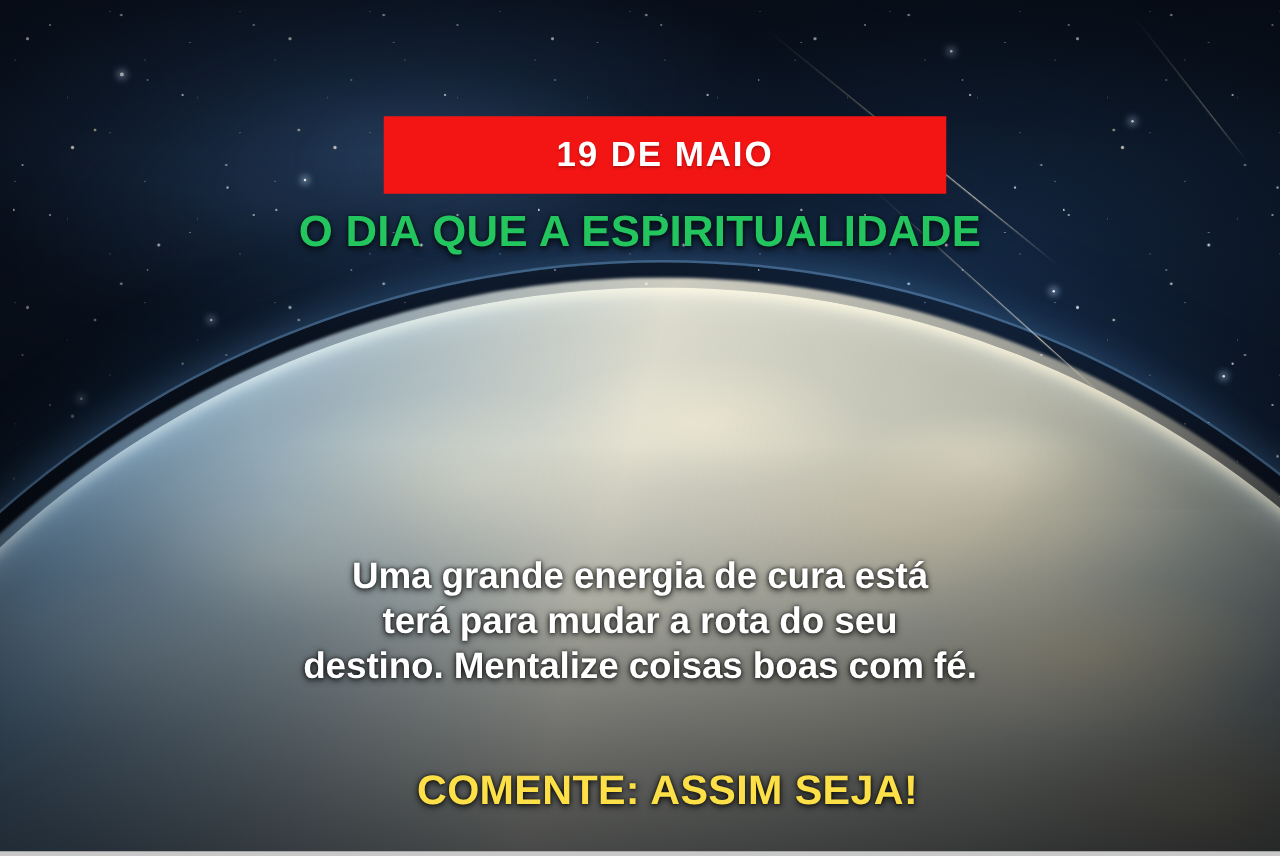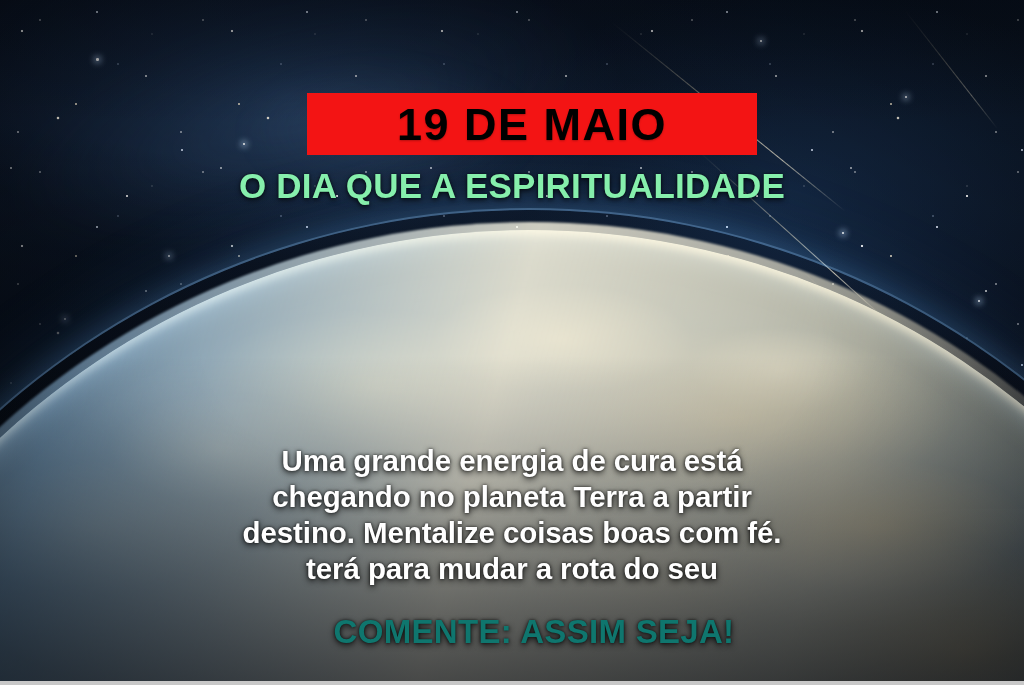--- a/index.html
+++ b/index.html
@@ -197,34 +197,34 @@
   }
 
   .date-banner {
     position:absolute;
     left:307px; top:93px;
     width:450px; height:62px;
     background:#f31414;
     display:flex; align-items:center; justify-content:center;
   }
   .date-banner span {
-    color:#000000;
-    font-size:45px;
+    color:#ffffff;
+    font-size:28px;
     font-weight:bold;
     letter-spacing:1.5px;
     line-height:1;
     white-space:nowrap;
     text-shadow:0 1px 2px rgba(0,0,0,.25);
   }
 
   .headline {
     position:absolute;
     left:0; right:0; top:166px;
     text-align:center;
-    color:#86efac;
+    color:#22c55e;
     font-size:35px;
     font-weight:bold;
     line-height:1.17;
     letter-spacing:.2px;
     text-shadow:0 2px 5px rgba(0,0,0,.7), 0 0 2px rgba(0,0,0,.6);
     padding:0 44px;
   }
   .headline .l2 { display:block; }
 
   .body-copy {
@@ -238,21 +238,21 @@
     letter-spacing:-.1px;
     padding:0 52px;
     text-shadow:0 2px 6px rgba(0,0,0,.85), 0 0 3px rgba(0,0,0,.7);
   }
   .body-copy span { display:block; }
 
   .cta {
     position:absolute;
     left:0; right:0; top:613px;
     text-align:center;
-    color:#0f766e;
+    color:#fde047;
     font-size:33px;
     font-weight:bold;
     letter-spacing:.3px;
     text-shadow:0 2px 6px rgba(0,0,0,.85), 0 0 3px rgba(0,0,0,.65);
     margin-left:44px;
   }
 
   .bottom-bar {
     position:absolute;
     left:0; right:0; bottom:0;
@@ -305,23 +305,22 @@
     <div class="date-banner">
       <span>19 DE MAIO</span>
     </div>
 
     <div class="headline">
       <span class="l1">O DIA QUE A ESPIRITUALIDADE</span>
     </div>
 
     <div class="body-copy">
       <span>Uma grande energia de cura está</span>
-      <span>chegando no planeta Terra a partir</span>
+      <span>terá para mudar a rota do seu</span>
       <span>destino. Mentalize coisas boas com fé.</span>
-      <span>terá para mudar a rota do seu</span>
     </div>
 
     <div class="cta">COMENTE: ASSIM SEJA!</div>
 
   </div>
 
   <div class="bottom-bar"></div>
 
 </div>
 

